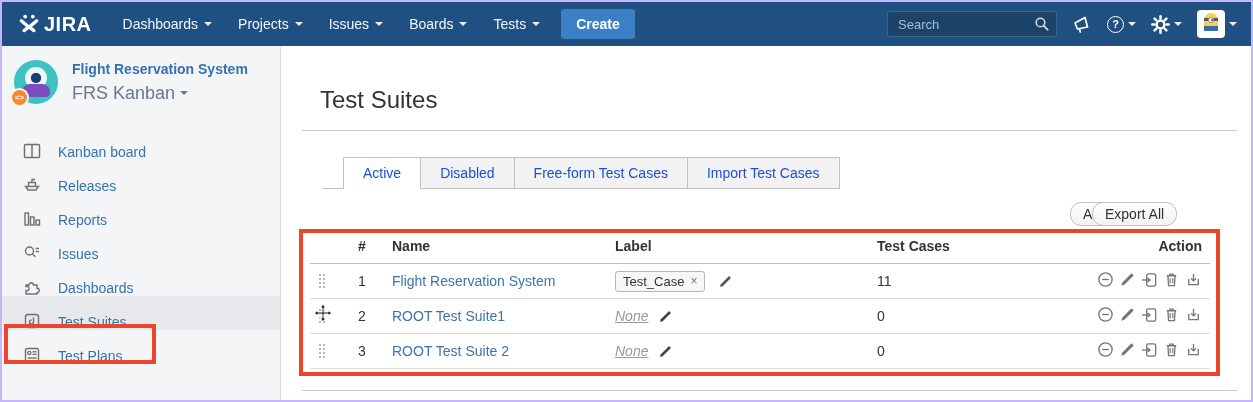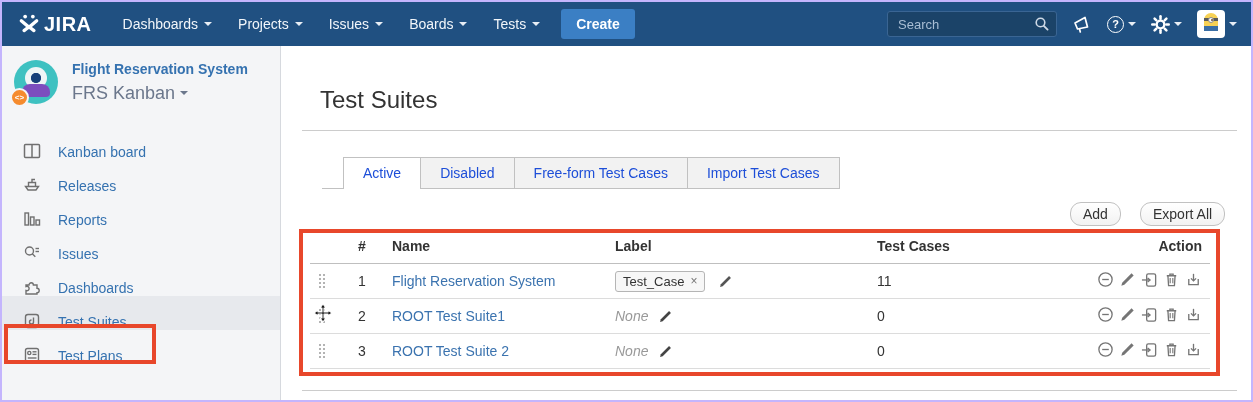--- a/index.html
+++ b/index.html
@@ -84,21 +84,21 @@
     padding:4px 8px 9px 8px; border-bottom:1px solid #bfbfbf; }
   table.suites th.right { text-align:right; }
   table.suites td { height:35px; vertical-align:middle; padding:0 8px; border-bottom:1px solid #dcdcdc; font-size:14px; }
   table.suites td.right { text-align:right; }
   .tbl-link { color:#3b73af; text-decoration:none; cursor:pointer; }
   .drag-handle { width:9px; height:17px; margin-left:0;
     background-image:radial-gradient(#b3b3b3 1px, transparent 1.1px); background-size:4px 4px; }
   .chip { display:inline-flex; align-items:center; gap:6px; border:1px solid #b5b5b5; border-radius:3px;
     background:#f7f7f7; padding:2px 7px; font-size:13px; color:#333; }
   .chip-x { color:#777; font-size:12px; cursor:pointer; line-height:1; }
-  .none-txt { font-style:italic; color:#999; }
+  .none-txt { font-style:italic; color:#999;text-decoration:underline; }
   .pencil { margin-left:9px; cursor:pointer; vertical-align:middle; }
   .actions { display:inline-flex; align-items:center; gap:5px; }
   .actions svg { cursor:pointer; }
   
   .annotation { position:absolute; border:4px solid #e8472b; pointer-events:none; z-index:50; }
   .anno-sidebar { left:2px; top:322px; width:152px; height:40px; }
   .anno-table { left:297px; top:227px; width:921px; height:147px; }
   .footer-rule { position:absolute; left:300px; top:388px; width:935px; height:1px; background:#ccc; }
   .move-cursor { position:absolute; left:311px; top:301px; z-index:60; pointer-events:none; }
 </style>
@@ -293,21 +293,21 @@
     <div class="title-rule"></div>
 
     <div class="tabs">
       <div class="tab active">Active</div>
       <div class="tab">Disabled</div>
       <div class="tab">Free-form Test Cases</div>
       <div class="tab">Import Test Cases</div>
     </div>
 
     <button class="aui-btn" style="left:788px; top:156px;">Add</button>
-    <button class="aui-btn" style="left:858px; top:156px;">Export All</button>
+    <button class="aui-btn" style="left:810px; top:156px;">Export All</button>
 
     <table class="suites">
       <colgroup>
           <col class="c-handle">
           <col class="c-num">
           <col class="c-name">
           <col class="c-label">
           <col class="c-tc">
           <col class="c-action">
         </colgroup>

